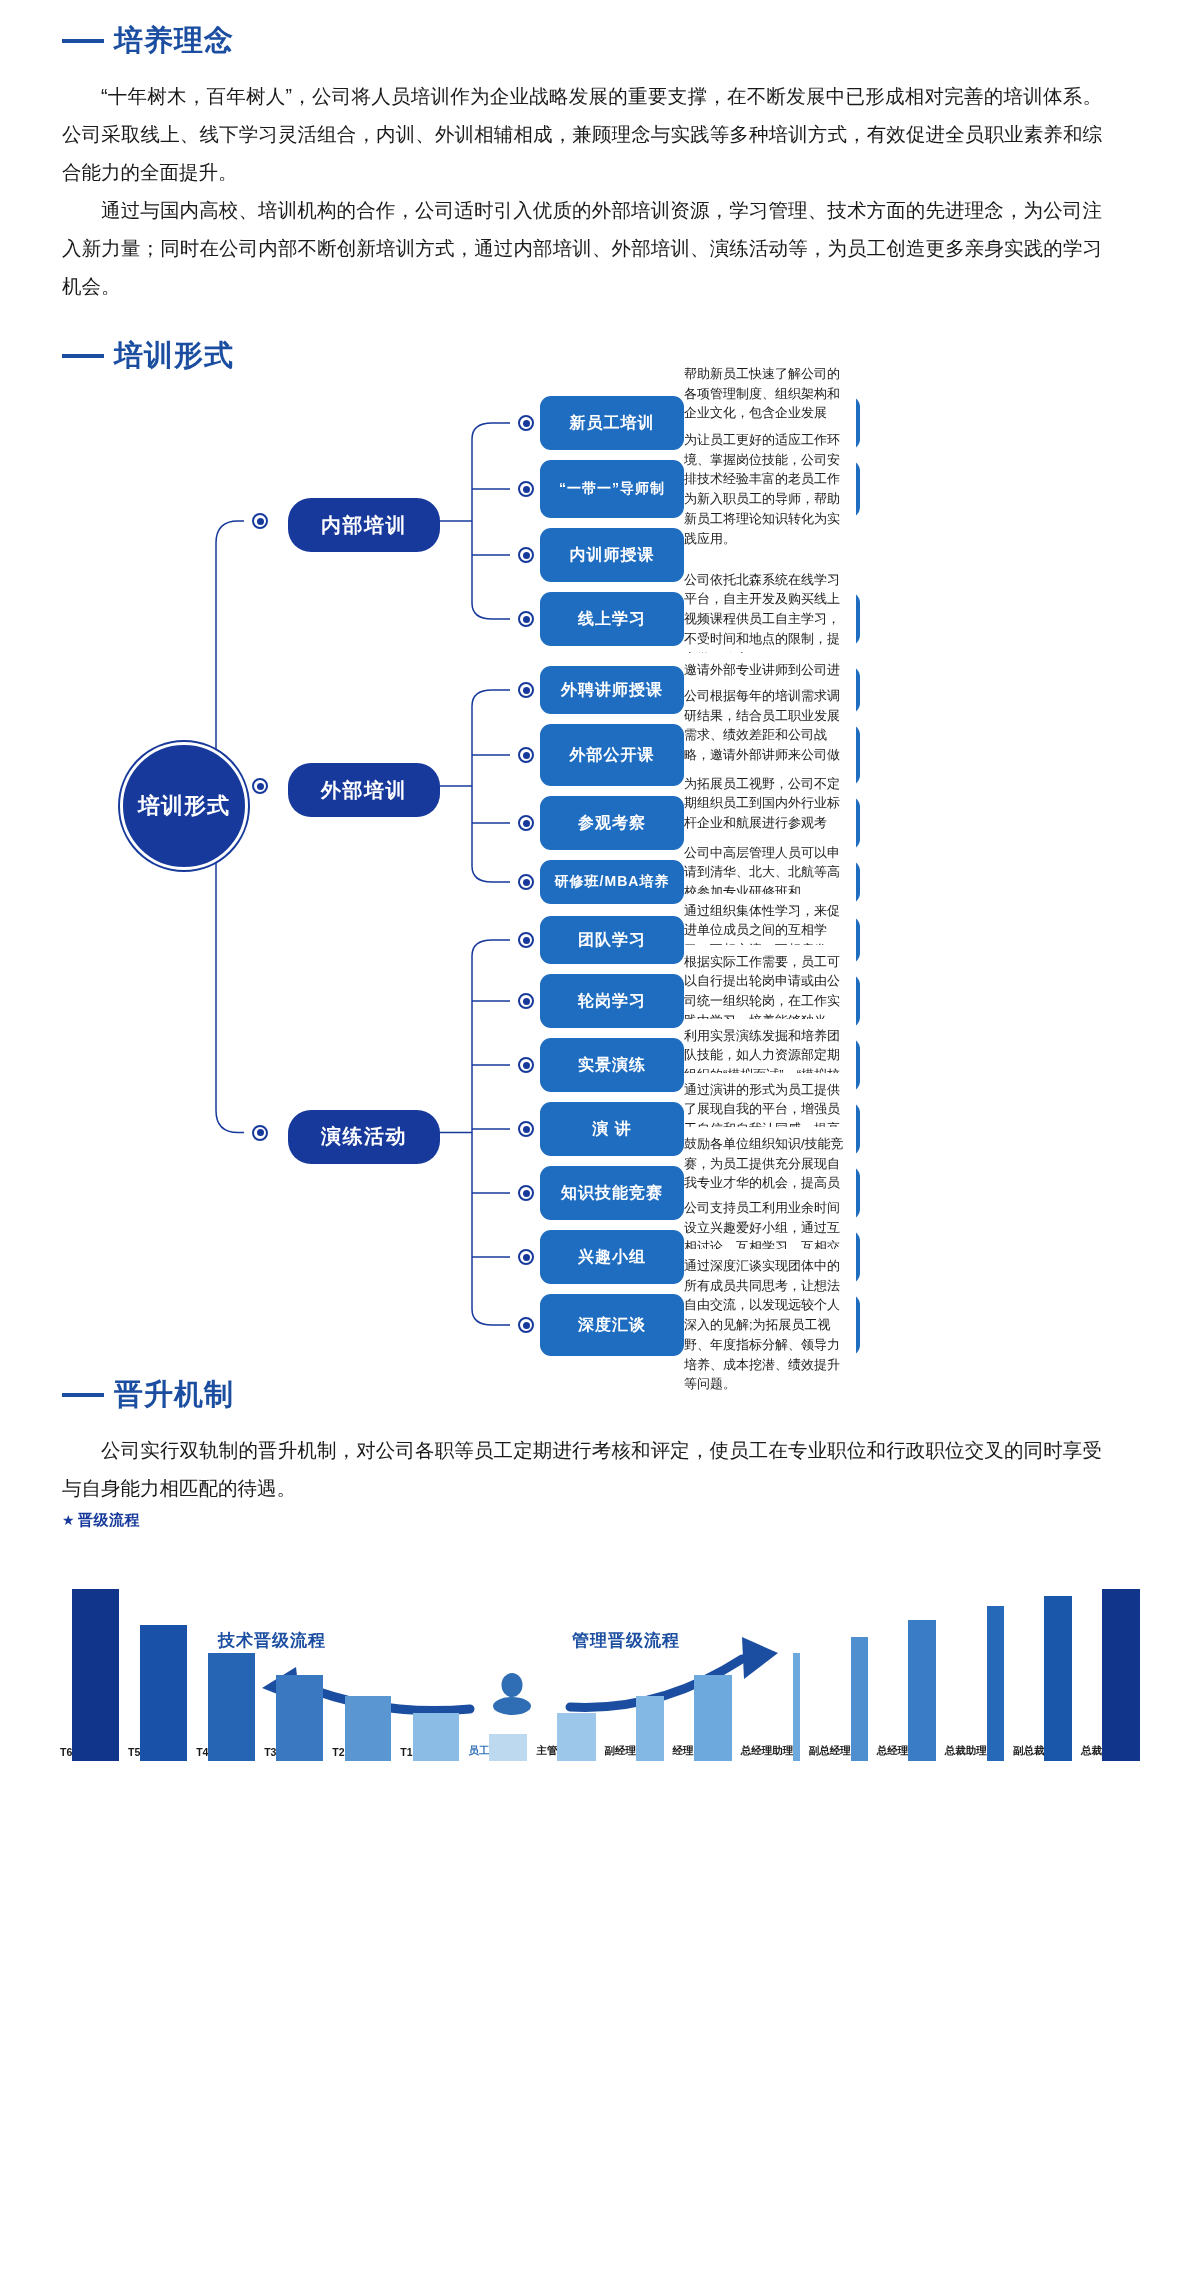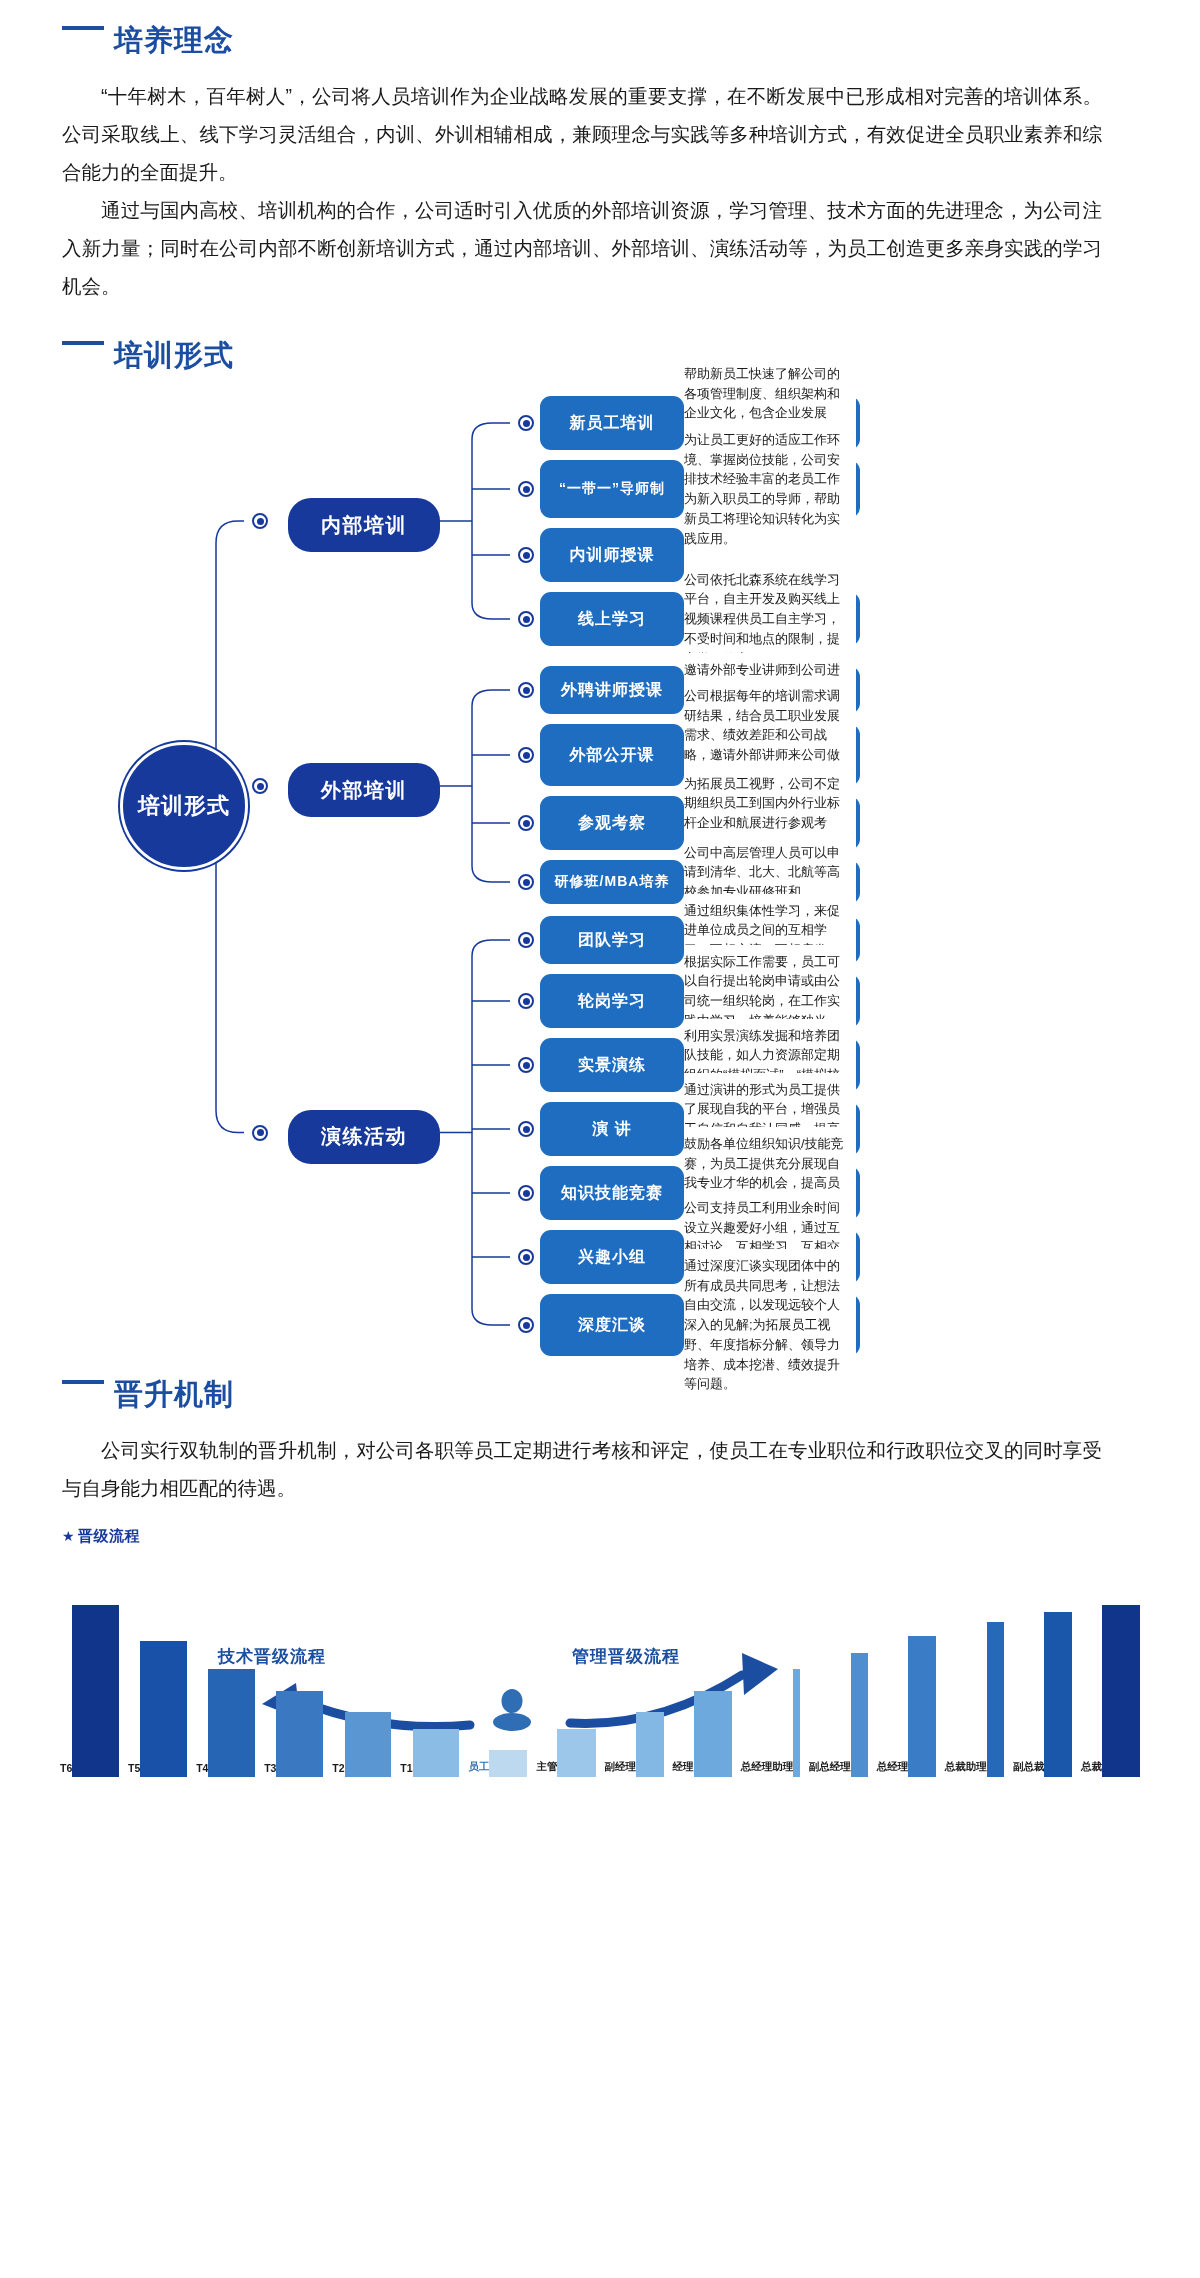--- a/index.html
+++ b/index.html
@@ -11,21 +11,21 @@
   body {
     width: 1200px;
     min-height: 2278px;
     position: relative;
     overflow: hidden;
   }
 
   
   .section-head {
     display: flex;
-    align-items: flex-start;
+    align-items: center;
     gap: 10px;
     margin-left: 62px;
   }
   .section-rule {
     width: 42px;
     height: 4px;
     background: #1b4ea0;
     display: block;
   }
   .section-title {
@@ -146,21 +146,21 @@
     width: 7px; height: 7px;
     border-radius: 50%;
     background: #17399b;
   }
 
   
   #promo {
     position: relative;
     width: 1104px;
     height: 300px;
-    margin-top: 16px;
+    margin-top: 0;
   }
   .promo-label {
     position: absolute;
     left: 62px; top: 4px;
     font-size: 15px;
     font-weight: bold;
     color: #17399b;
     letter-spacing: .5px;
   }
   .star { color:#17399b; font-size:14px; margin-right:3px; }

